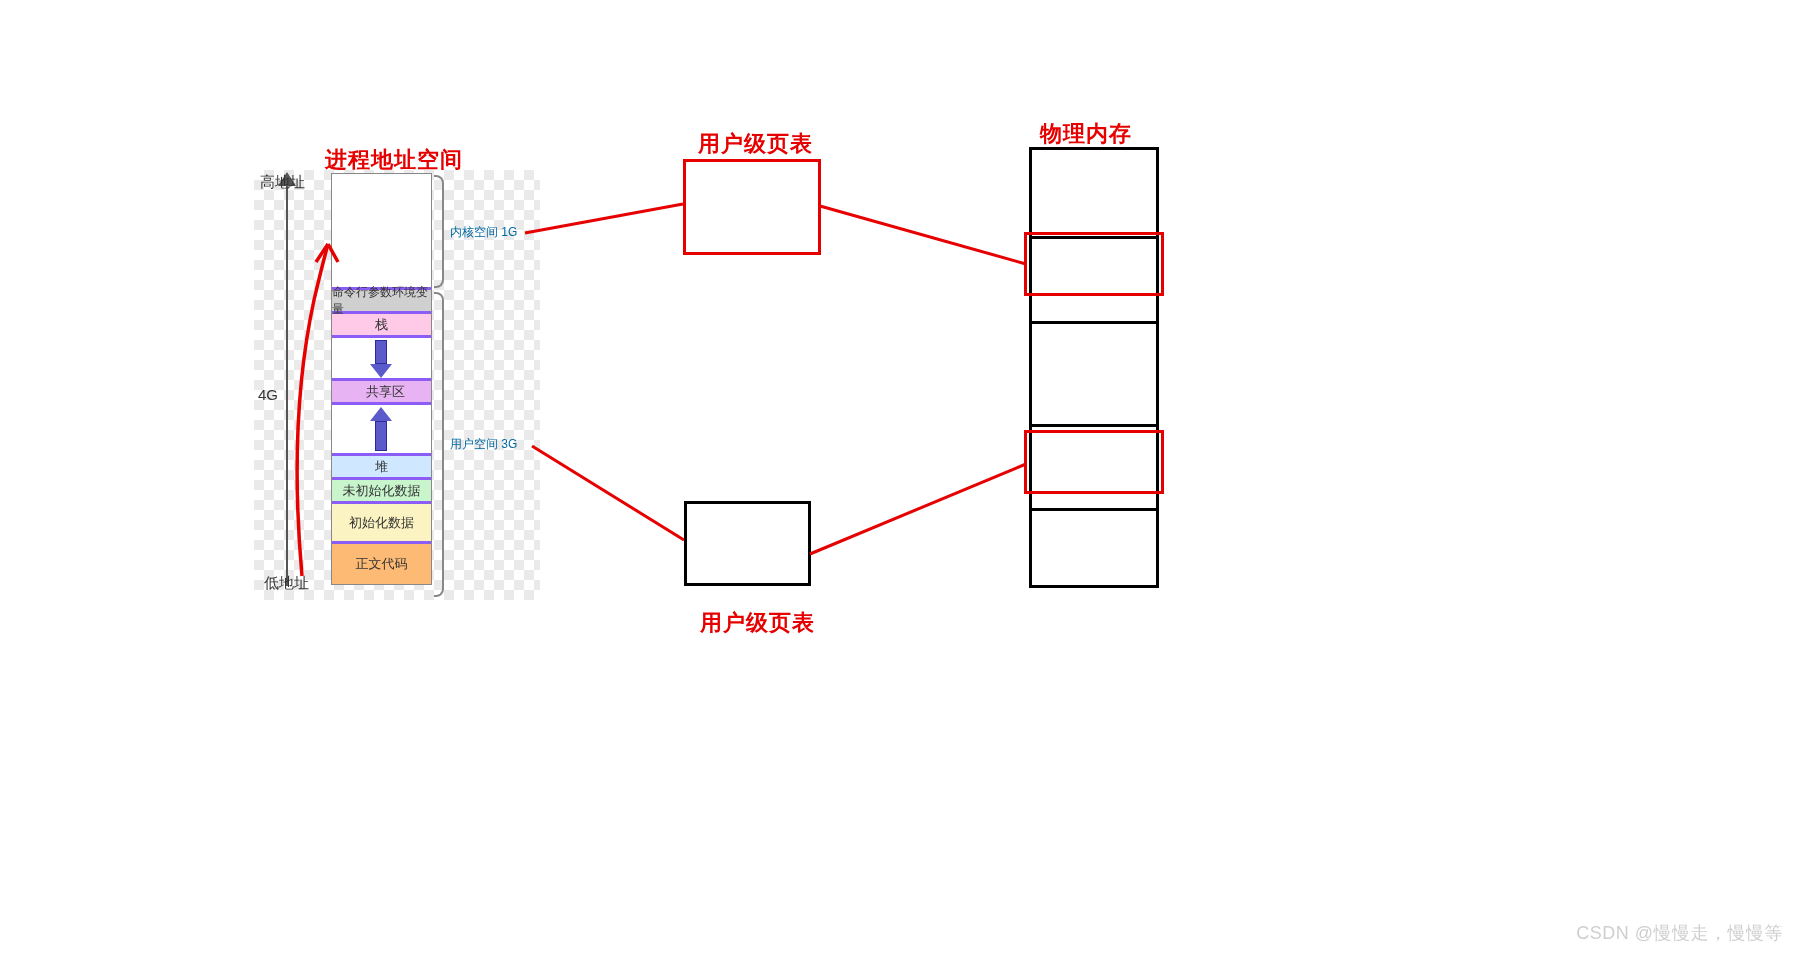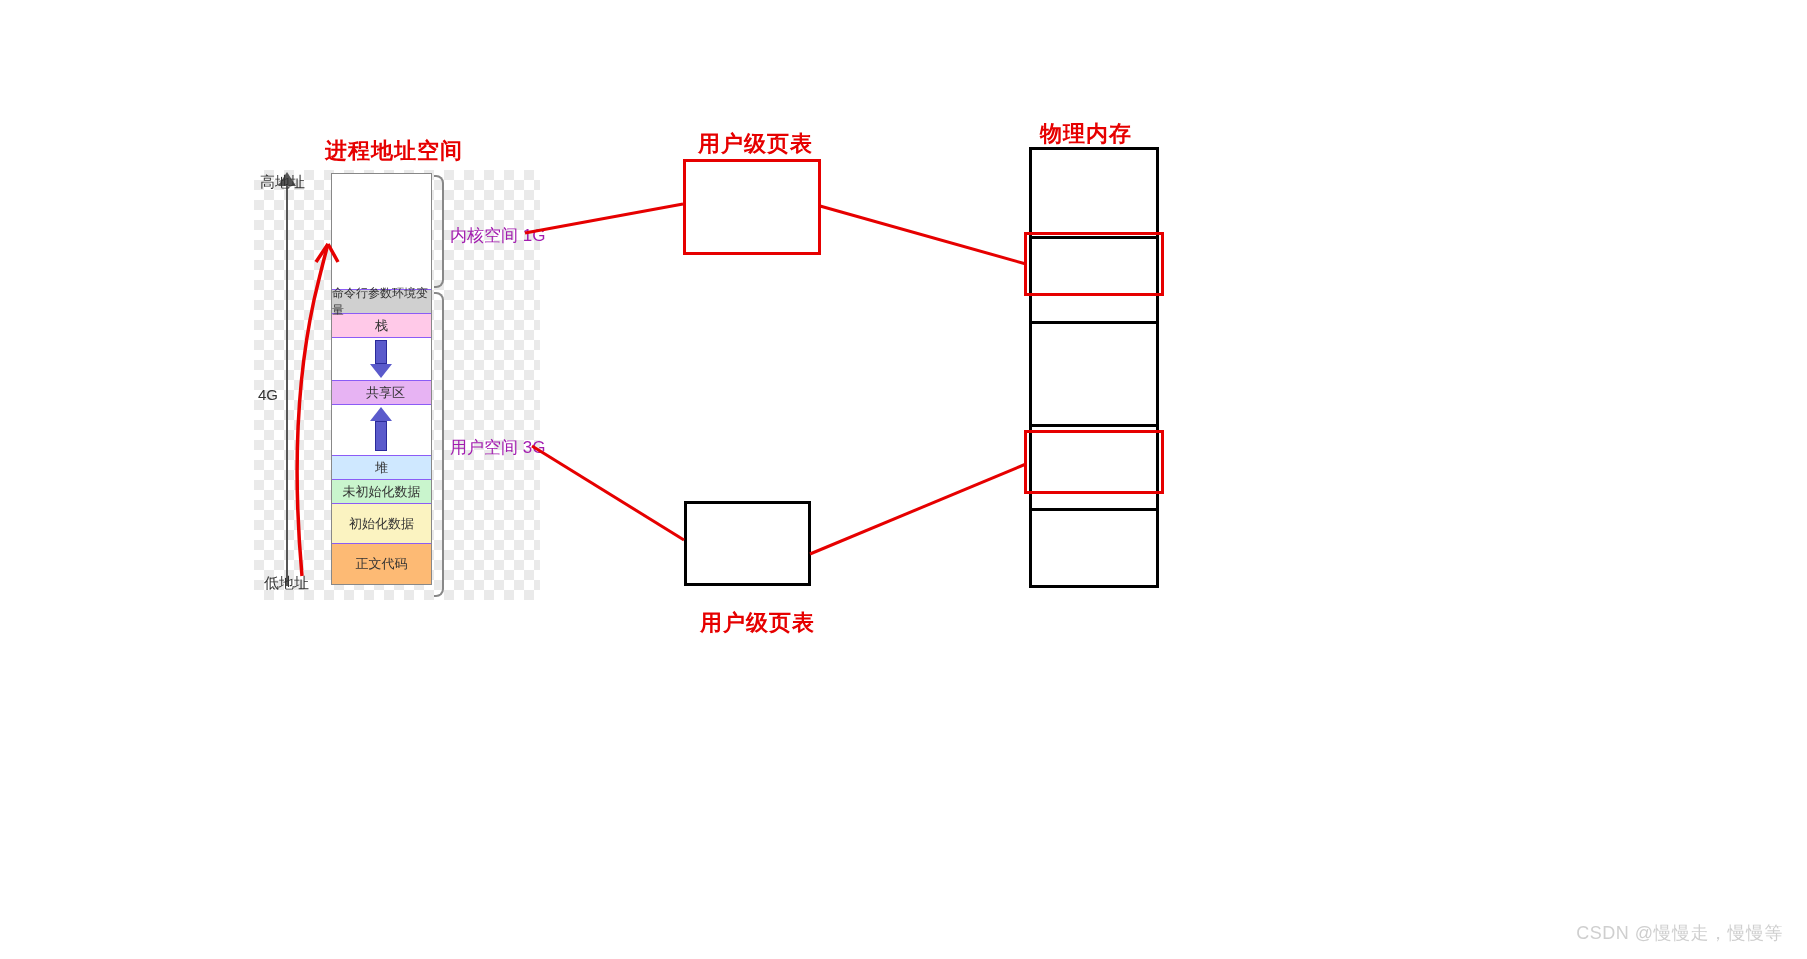--- a/index.html
+++ b/index.html
@@ -43,21 +43,21 @@
   .mem-stack {
     position: absolute;
     left: 331px;
     top: 173px;
     width: 101px;
     border: 1px solid #888;
     background: #fff;
   }
   .mem-seg {
     width: 100%;
-    border-bottom: 1px solid #8b5cf6;
+    border-bottom: 3px solid #8b5cf6;
     display: flex;
     align-items: center;
     justify-content: center;
     font-size: 13px;
     color: #333;
   }
   .mem-seg:last-child { border-bottom: none; }
   .kernel { height: 116px; background: #fff; }
   .env    { height: 24px; background: #d0d0d0; font-size: 12px; }
   .stack  { height: 24px; background: #ffc9e8; }
@@ -72,22 +72,22 @@
   .brace {
     position: absolute;
     border-right: 2px solid #888;
     border-top: 2px solid #888;
     border-bottom: 2px solid #888;
     border-top-right-radius: 8px;
     border-bottom-right-radius: 8px;
   }
   .brace-label {
     position: absolute;
-    font-size: 17px;
-    color: #a21caf;
+    font-size: 12px;
+    color: #0369a1;
     white-space: nowrap;
   }
 
   .blue-arrow {
     position: absolute;
     left: 370px;
     width: 22px;
   }
   .blue-arrow .shaft {
     width: 12px;
@@ -177,21 +177,21 @@
     left: 0; top: 0;
     width: 1807px; height: 959px;
     pointer-events: none;
   }
 </style>
 </head>
 <body>
 
 <div class="canvas">
 
-  <div class="title-red" style="left:325px; top:136px;">进程地址空间</div>
+  <div class="title-red" style="left:325px; top:145px;">进程地址空间</div>
   <div class="title-red" style="left:698px; top:129px;">用户级页表</div>
   <div class="title-red" style="left:1040px; top:119px;">物理内存</div>
   <div class="title-red" style="left:700px; top:608px;">用户级页表</div>
 
   <div class="checker" style="left:254px; top:170px; width:286px; height:430px;"></div>
 
   <div class="v-axis">
     <div class="line"></div>
     <div class="head"></div>
   </div>

